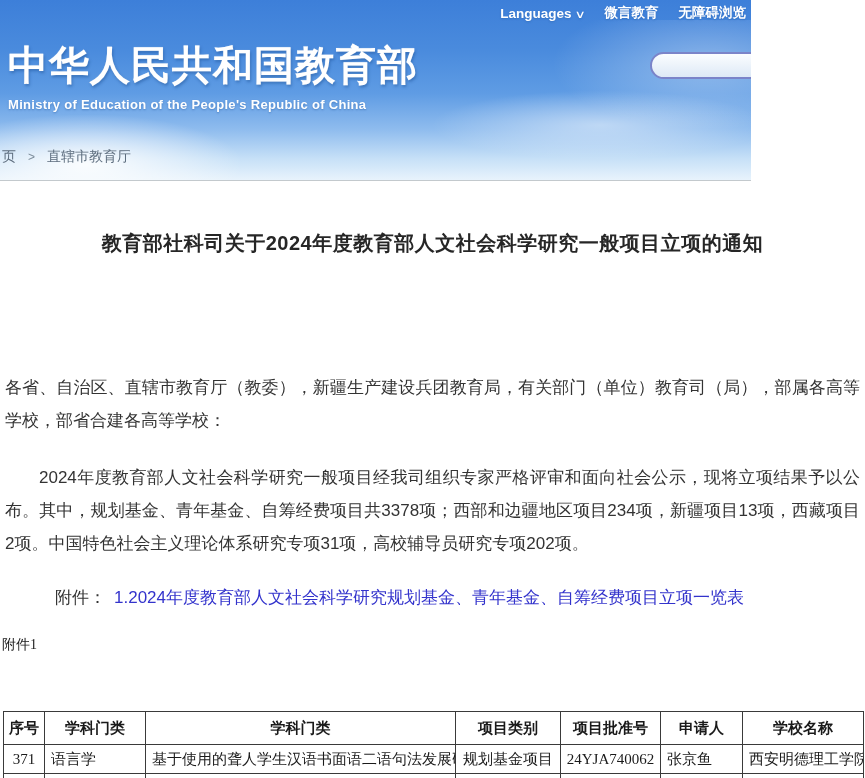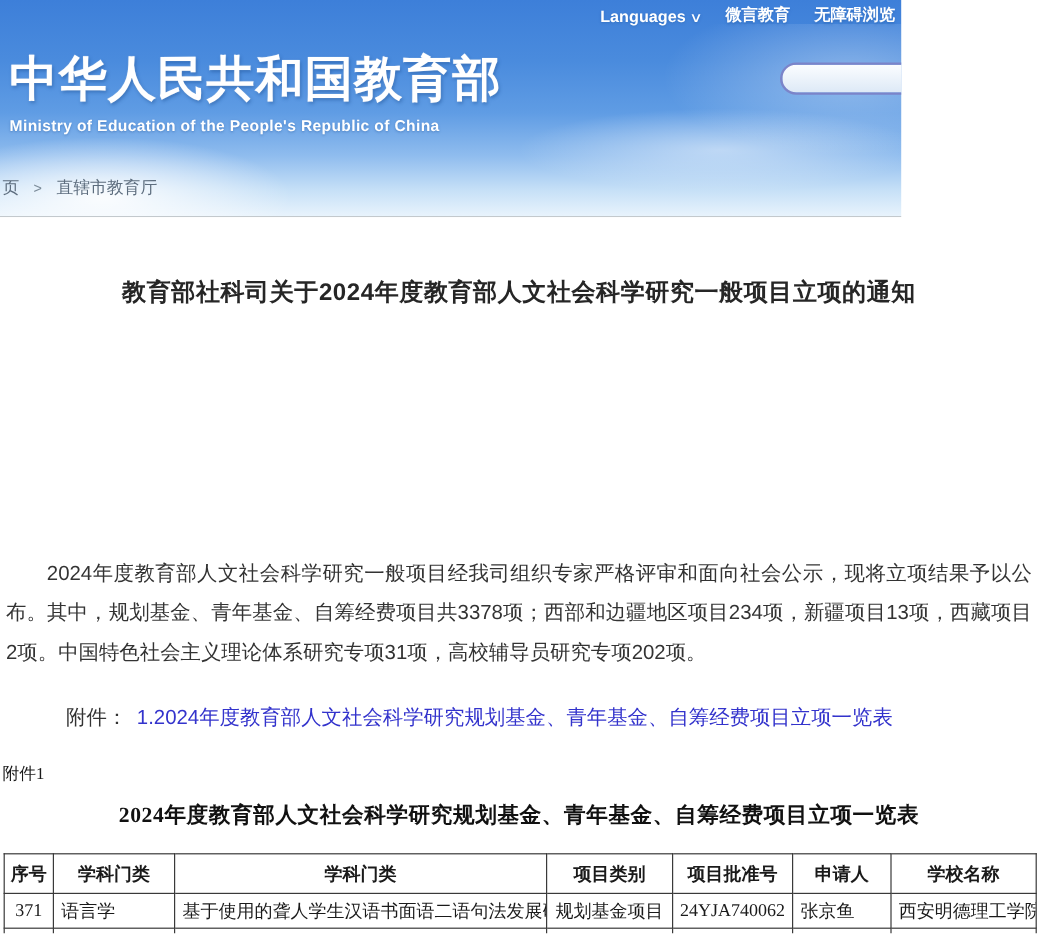--- a/index.html
+++ b/index.html
@@ -229,30 +229,30 @@
       <span class="sep">&gt;</span>
       <span class="crumb">直辖市教育厅</span>
     </div>
   </header>
 
   <main class="content">
 
     <h1 class="notice-title">教育部社科司关于2024年度教育部人文社会科学研究一般项目立项的通知</h1>
 
 
+    <p class="para para-1">各省、自治区、直辖市教育厅（教委），新疆生产建设兵团教育局，有关部门（单位）教育司（局），部属各高等学校，部省合建各高等学校：</p>
 
     <p class="para para-2">2024年度教育部人文社会科学研究一般项目经我司组织专家严格评审和面向社会公示，现将立项结果予以公布。其中，规划基金、青年基金、自筹经费项目共3378项；西部和边疆地区项目234项，新疆项目13项，西藏项目2项。中国特色社会主义理论体系研究专项31项，高校辅导员研究专项202项。</p>
 
     <div class="attachment-line">
       <span>附件：</span><a class="attachment-link">1.2024年度教育部人文社会科学研究规划基金、青年基金、自筹经费项目立项一览表</a>
     </div>
 
     <div class="appendix-label">附件1</div>
 
-    <h2 class="table-title">2024年度教育部人文社会科学研究规划基金、青年基金、自筹经费项目立项一览表</h2>
 
     <table class="project-table">
       <colgroup>
         <col style="width:41px">
         <col style="width:101px">
         <col style="width:310px">
         <col style="width:105px">
         <col style="width:100px">
         <col style="width:82px">
         <col style="width:121px">

